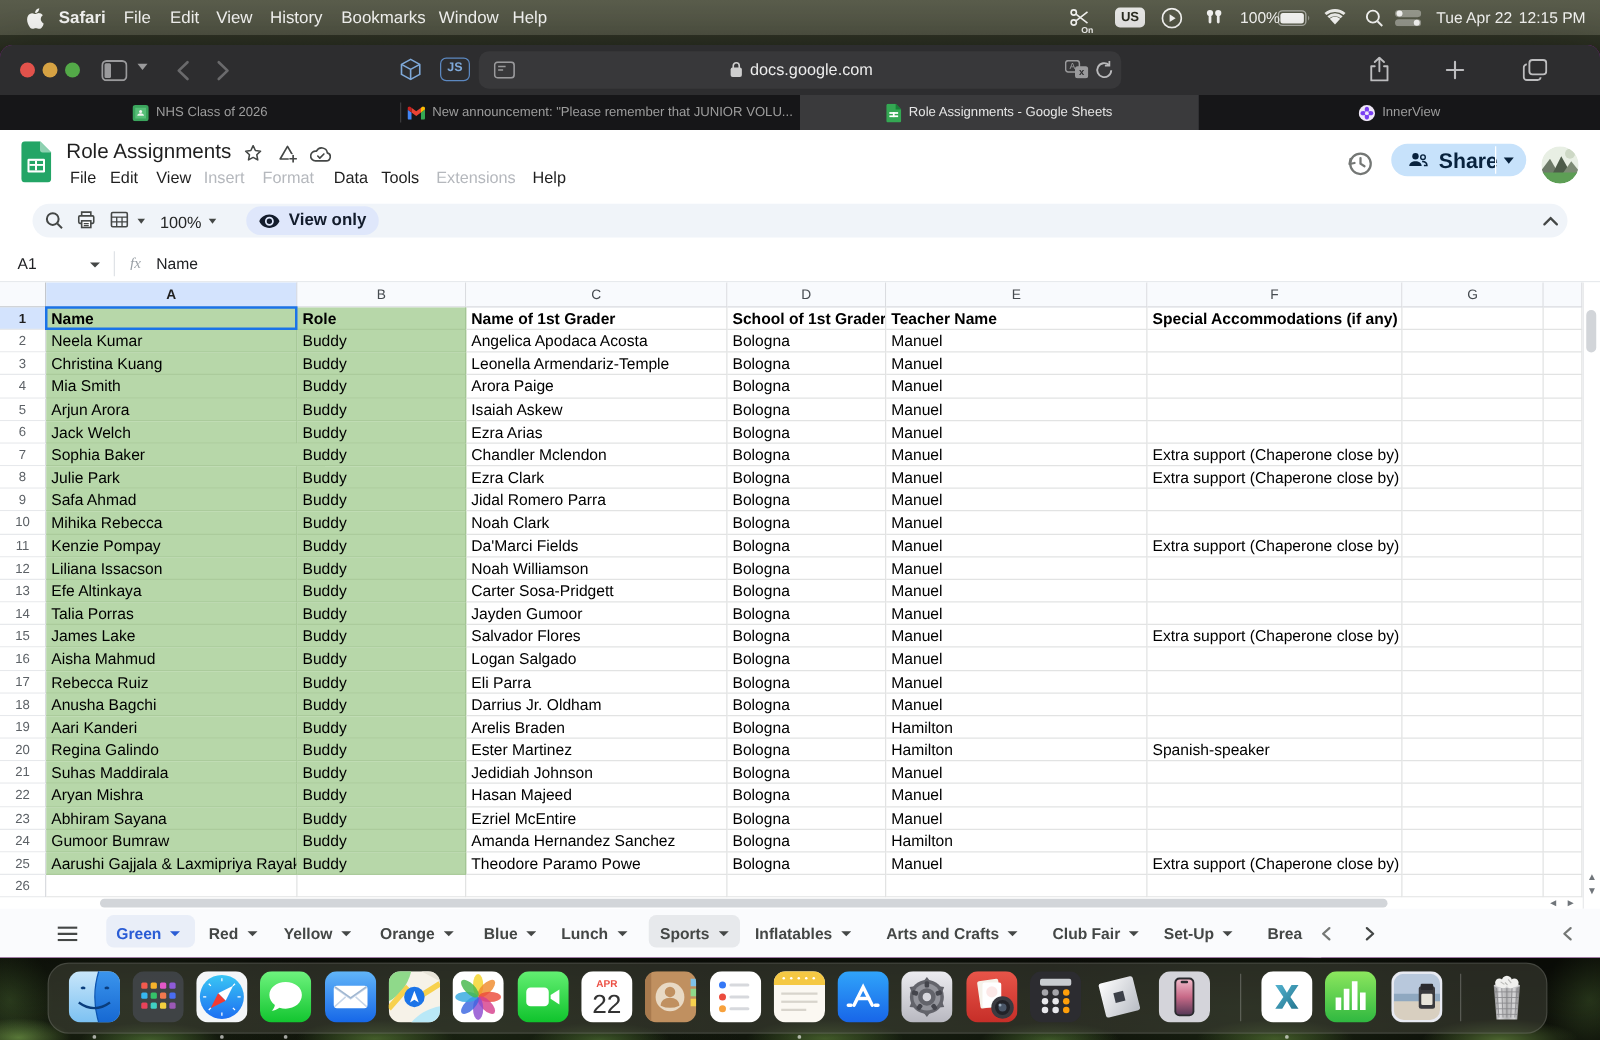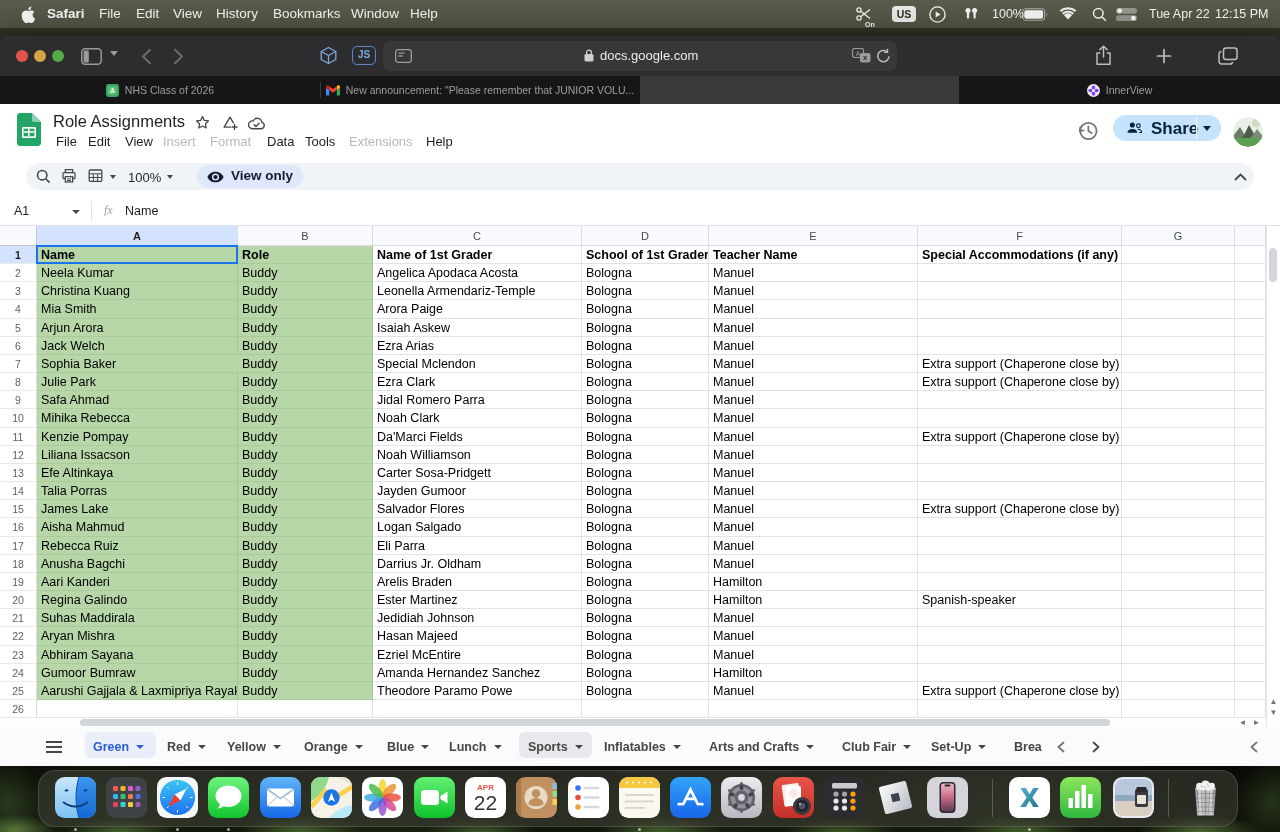--- a/index.html
+++ b/index.html
@@ -223,20 +223,32 @@
         <span style="display:inline-block">
           <svg width="14" height="11" viewBox="0 0 14 11">
             <path d="M1 10.5 H3.2 V5 L0 2.6 V9.5 C0 10.05 .45 10.5 1 10.5Z" fill="#4285f4"></path>
             <path d="M10.8 10.5 H13 C13.55 10.5 14 10.05 14 9.5 V2.6 L10.8 5Z" fill="#34a853"></path>
             <path d="M10.8 1.2 V5 L14 2.6 V1.7 C14 .47 12.6 -.23 11.62 .51Z" fill="#fbbc04"></path>
             <path d="M3.2 5 V1.2 L7 4.05 L10.8 1.2 V5 L7 7.85Z" fill="#ea4335"></path>
             <path d="M0 1.7 V2.6 L3.2 5 V1.2 L2.38 .51 C1.4 -.23 0 .47 0 1.7Z" fill="#c5221f"></path>
           </svg>
         </span>
         <span>New announcement: "Please remember that JUNIOR VOLU...</span>
+      </div>
+<div class="tab" style="left:640px;width:319px;color:#e6e6e6;">
+        <span style="display:inline-block">
+          <svg width="12" height="15" viewBox="0 0 12 15">
+            <path d="M0 1.5 C0 .67 .67 0 1.5 0 H7.5 L12 4.5 V13.5 C12 14.33 11.33 15 10.5 15 H1.5 C.67 15 0 14.33 0 13.5 Z" fill="#34a853"></path>
+            <path d="M7.5 0 L12 4.5 H7.5 Z" fill="#188038"></path>
+            <rect x="2.5" y="6.7" width="7" height="1.4" fill="#fff"></rect>
+            <rect x="2.5" y="9.3" width="7" height="1.4" fill="#fff"></rect>
+            <rect x="5.3" y="6.7" width="1.4" height="4" fill="#fff"></rect>
+          </svg>
+        </span>
+        <span>Role Assignments - Google Sheets</span>
       </div>
 <div class="tab" style="left:959px;width:321px;">
         <span style="display:inline-block">
           <svg width="13" height="13" viewBox="0 0 13 13">
             <circle cx="6.5" cy="6.5" r="6.5" fill="#efe7f7"></circle>
             <g fill="#7a3ff2">
               <ellipse cx="6.5" cy="3.6" rx="1.7" ry="2.2"></ellipse>
               <ellipse cx="6.5" cy="9.4" rx="1.7" ry="2.2"></ellipse>
               <ellipse cx="3.6" cy="6.5" rx="2.2" ry="1.7"></ellipse>
               <ellipse cx="9.4" cy="6.5" rx="2.2" ry="1.7"></ellipse>
@@ -429,21 +441,21 @@
 <div class="cell green" style="left:238px;top:110.8px;width:135px;height:18.16px;">Buddy</div>
 <div class="cell" style="left:373px;top:110.8px;width:209px;height:18.16px;">Ezra Arias</div>
 <div class="cell" style="left:582px;top:110.8px;width:127px;height:18.16px;">Bologna</div>
 <div class="cell" style="left:709px;top:110.8px;width:209px;height:18.16px;">Manuel</div>
 <div class="cell" style="left:918px;top:110.8px;width:204px;height:18.16px;"></div>
 <div class="cell" style="left:1122px;top:110.8px;width:113px;height:18.16px;"></div>
 <div class="cell" style="left:1235px;top:110.8px;width:31px;height:18.16px;"></div>
 <div class="rn" style="top:128.96px;height:18.16px;line-height:18px;">7</div>
 <div class="cell green" style="left:37px;top:128.96px;width:223px;height:18.16px;">Sophia Baker</div>
 <div class="cell green" style="left:238px;top:128.96px;width:135px;height:18.16px;">Buddy</div>
-<div class="cell" style="left:373px;top:128.96px;width:209px;height:18.16px;">Special Mclendon</div>
+<div class="cell" style="left:373px;top:128.96px;width:209px;height:18.16px;">Chandler Mclendon</div>
 <div class="cell" style="left:582px;top:128.96px;width:127px;height:18.16px;">Bologna</div>
 <div class="cell" style="left:709px;top:128.96px;width:209px;height:18.16px;">Manuel</div>
 <div class="cell" style="left:918px;top:128.96px;width:204px;height:18.16px;">Extra support (Chaperone close by)</div>
 <div class="cell" style="left:1122px;top:128.96px;width:113px;height:18.16px;"></div>
 <div class="cell" style="left:1235px;top:128.96px;width:31px;height:18.16px;"></div>
 <div class="rn" style="top:147.12px;height:18.16px;line-height:18px;">8</div>
 <div class="cell green" style="left:37px;top:147.12px;width:201px;height:18.16px;">Julie Park</div>
 <div class="cell green" style="left:238px;top:147.12px;width:135px;height:18.16px;">Buddy</div>
 <div class="cell" style="left:373px;top:147.12px;width:209px;height:18.16px;">Ezra Clark</div>
 <div class="cell" style="left:582px;top:147.12px;width:127px;height:18.16px;">Bologna</div>

